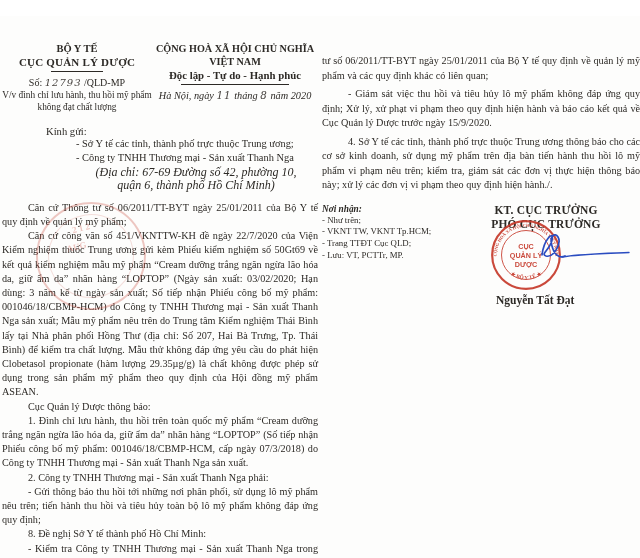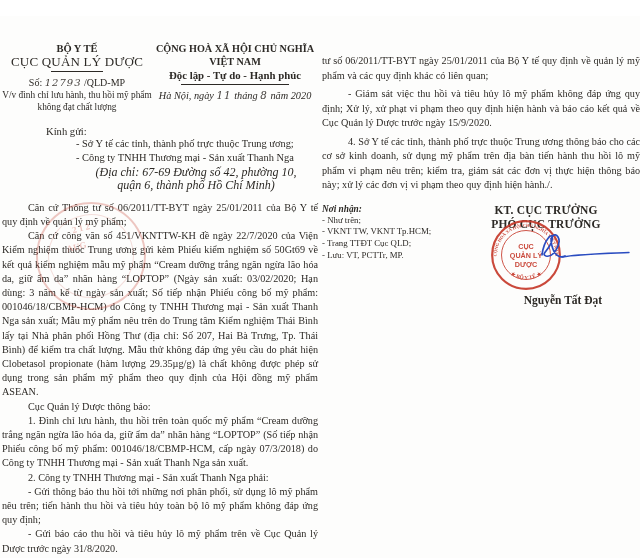--- a/index.html
+++ b/index.html
@@ -9,21 +9,21 @@
   }
   .col{position:absolute;top:0;}
   .col-left{left:2px;width:316px;}
   .col-right{left:322px;width:318px;}
 
   
   .letterhead{display:flex;margin-top:26px;}
   .hdr-left{width:150px;text-align:center;}
   .hdr-right{width:166px;text-align:center;}
   .ministry{font-size:10.5px;line-height:13px;font-weight:bold;}
-  .dept{font-size:13px;line-height:14px;font-weight:normal;letter-spacing:.2px;}
+  .dept{font-size:11px;line-height:14px;font-weight:bold;letter-spacing:.2px;}
   .rule-s{width:52px;border-bottom:1px solid #2c2925;margin:2px auto 4px;}
   .rule-l{width:108px;border-bottom:1px solid #2c2925;margin:2px auto 4px;}
   .docno{font-size:10px;line-height:13px;}
   .hand{font-style:italic;color:#46423e;font-family:"DejaVu Serif",serif;letter-spacing:1px;}
   .subject{font-size:9.3px;line-height:11.5px;margin-top:1px;}
   .nat1{font-size:10.2px;line-height:13px;font-weight:bold;}
   .nat2{font-size:10.8px;line-height:14px;font-weight:bold;}
   .dateline{font-size:10.3px;font-style:italic;margin-top:3px;}
 
   
@@ -53,21 +53,21 @@
 
   
   .footer{position:relative;margin-top:10px;height:170px;}
   .noi-nhan{position:absolute;left:0;top:0;width:150px;font-family:Liberation Serif, serif;}
   .nn-label{font-size:9.3px;font-weight:bold;font-style:italic;line-height:12px;}
   .nn-item{font-size:8.8px;line-height:11.8px;}
   .sig-block{position:absolute;left:140px;top:0;width:168px;height:170px;}
   .sig-title{position:relative;z-index:2;text-align:center;font-weight:bold;font-size:11.5px;line-height:14.5px;letter-spacing:.2px;}
   .official-stamp{position:absolute;left:28px;top:16px;width:72px;height:72px;z-index:3;opacity:.92;}
   .sig-ink{position:absolute;left:64px;top:22px;z-index:4;}
-  .sig-name{position:relative;z-index:2;margin:62px 0 0 34px;width:134px;text-align:center;font-weight:bold;font-size:11.5px;}
+  .sig-name{position:relative;z-index:2;margin:62px 0 0 34px;width:134px;text-align:left;font-weight:bold;font-size:11.5px;}
 </style>
 </head>
 <body>
 
 <div class="page">
 
   <div class="col col-left">
 
     <div class="letterhead">
       <div class="hdr-left">
@@ -100,21 +100,20 @@
     <div class="recipient">- Công ty TNHH Thương mại - Sản xuất Thanh Nga</div>
     <div class="address">(Địa chỉ: 67-69 Đường số 42, phường 10, quận 6, thành phố Hồ Chí Minh)</div>
 
     <div class="body-left">
       <p class="p ind">Căn cứ Thông tư số 06/2011/TT-BYT ngày 25/01/2011 của Bộ Y tế quy định về quản lý mỹ phẩm;</p>
       <p class="p ind">Căn cứ công văn số 451/VKNTTW-KH đề ngày 22/7/2020 của Viện Kiểm nghiệm thuốc Trung ương gửi kèm Phiếu kiểm nghiệm số 50Gt69 về kết quả kiểm nghiệm mẫu mỹ phẩm “Cream dưỡng trắng ngăn ngừa lão hóa da, giữ ẩm da” nhãn hàng “LOPTOP” (Ngày sản xuất: 03/02/2020; Hạn dùng: 3 năm kể từ ngày sản xuất; Số tiếp nhận Phiếu công bố mỹ phẩm: 001046/18/CBMP-HCM) do Công ty TNHH Thương mại - Sản xuất Thanh Nga sản xuất; Mẫu mỹ phẩm nêu trên do Trung tâm Kiểm nghiệm Thái Bình lấy tại Nhà phân phối Hồng Thư (địa chỉ: Số 207, Hai Bà Trưng, Tp. Thái Bình) để kiểm tra chất lượng. Mẫu thử không đáp ứng yêu cầu do phát hiện Clobetasol propionate (hàm lượng 29.35µg/g) là chất không được phép sử dụng trong sản phẩm mỹ phẩm theo quy định của Hội đồng mỹ phẩm ASEAN.</p>
       <p class="p ind">Cục Quản lý Dược thông báo:</p>
       <p class="p ind">1. Đình chỉ lưu hành, thu hồi trên toàn quốc mỹ phẩm “Cream dưỡng trắng ngăn ngừa lão hóa da, giữ ẩm da” nhãn hàng “LOPTOP” (Số tiếp nhận Phiếu công bố mỹ phẩm: 001046/18/CBMP-HCM, cấp ngày 07/3/2018) do Công ty TNHH Thương mại - Sản xuất Thanh Nga sản xuất.</p>
       <p class="p ind">2. Công ty TNHH Thương mại - Sản xuất Thanh Nga phải:</p>
       <p class="p ind">- Gửi thông báo thu hồi tới những nơi phân phối, sử dụng lô mỹ phẩm nêu trên; tiến hành thu hồi và tiêu hủy toàn bộ lô mỹ phẩm không đáp ứng quy định;</p>
-      <p class="p ind">- Gửi báo cáo thu hồi và tiêu hủy lô mỹ phẩm trên về Cục Quản lý Dược trước ngày 31/8/2020.</p>
       <p class="p ind">8. Đề nghị Sở Y tế thành phố Hồ Chí Minh:</p>
       <p class="p ind">- Kiểm tra Công ty TNHH Thương mại - Sản xuất Thanh Nga trong việc chấp hành pháp luật về sản xuất, kinh doanh mỹ phẩm theo quy định tại Thông</p>
     </div>
 
     <div class="received-stamp">
       <span class="rs-mark" style="left:38px;top:18px;">2 1 2</span>
       <span class="rs-mark" style="left:30px;top:36px;">AUG</span>
     </div>
   </div>
 

